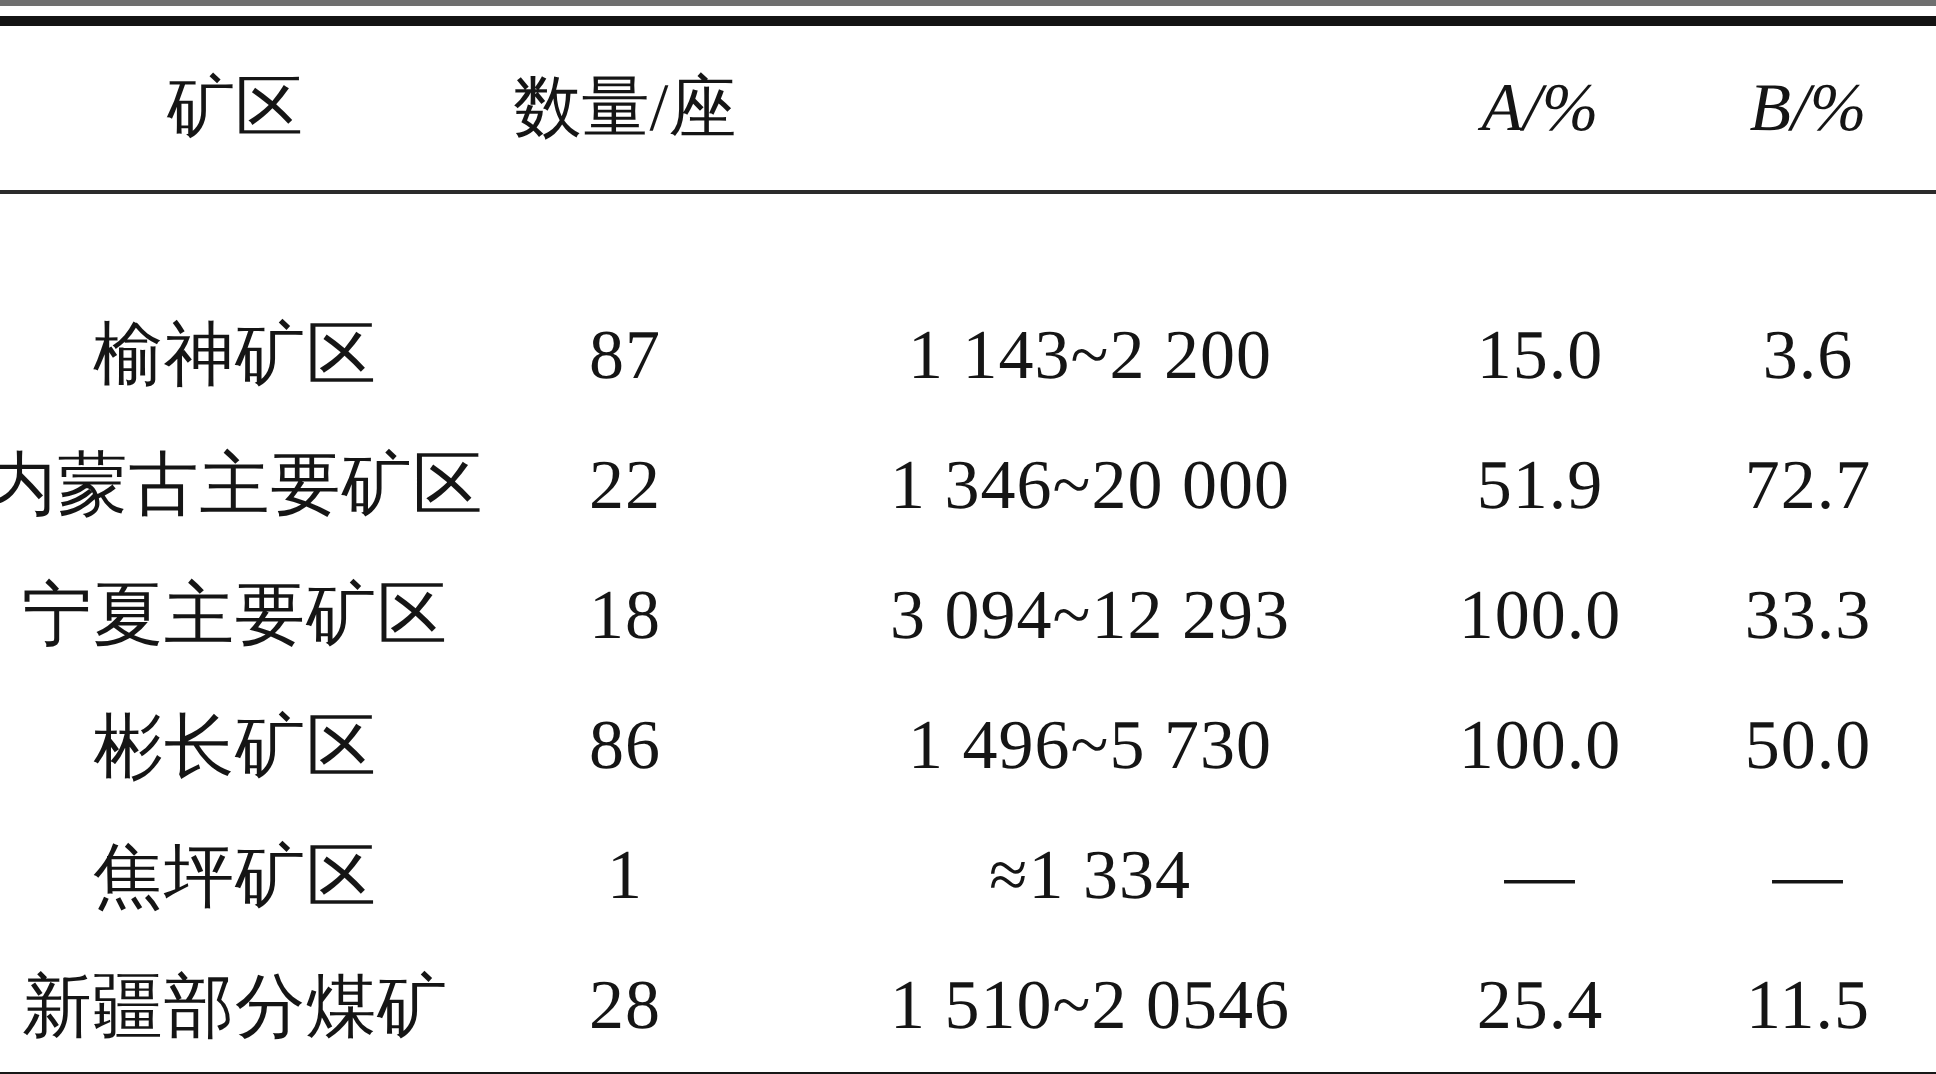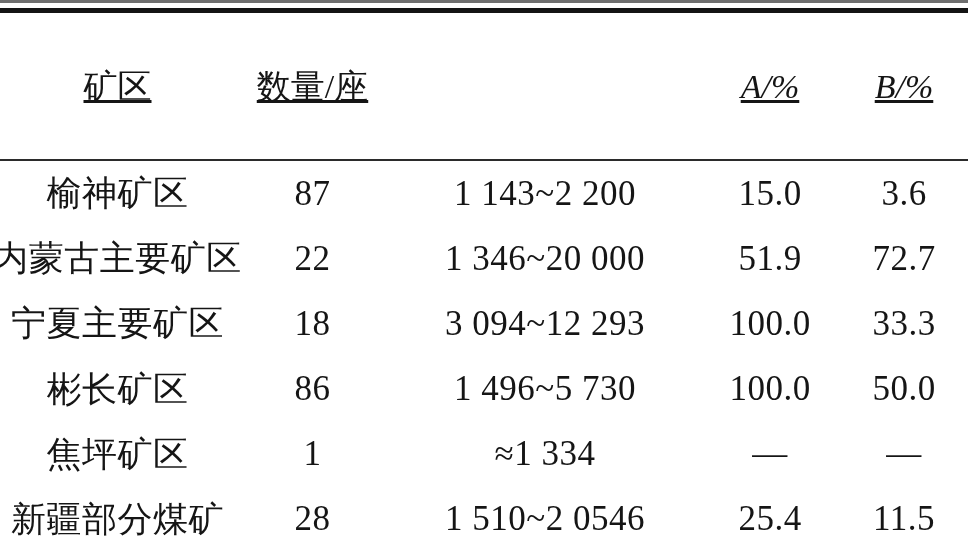--- a/index.html
+++ b/index.html
@@ -11,38 +11,38 @@
     overflow: hidden;
   }
   .scan-edge { height: 3px; background: #6f6f6f; }
   .gap { height: 5px; background: #ffffff; }
   .rule-top { height: 5px; background: #141414; }
   .rule-bottom { height: 6px; background: #181818; }
 
   .thead {
     display: grid;
     grid-template-columns: 235px 155px 310px 140px 128px;
-    height: 148px;
+    height: 84px;
     border-bottom: 2px solid #2b2b2b;
-    text-decoration: underline;
   }
   .th {
     display: flex; flex-direction: column;
     justify-content: center; align-items: center;
     font-size: 34px; line-height: 55px;
     white-space: nowrap;
   }
   .th .hline { text-align: center; }
   .italic { font-style: italic; }
   sup { font-size: 58%; vertical-align: super; line-height: 0; }
 
   .tbody {
     display: grid;
     grid-template-columns: 235px 155px 310px 140px 128px;
     grid-auto-rows: 65.17px;
+    margin-top: 48px;
   }
   .trow { display: contents; }
   .td {
     display: flex; align-items: center; justify-content: center;
     font-size: 35px; white-space: nowrap;
     letter-spacing: 0.5px;
   }
 </style>
 </head>
 <body>

